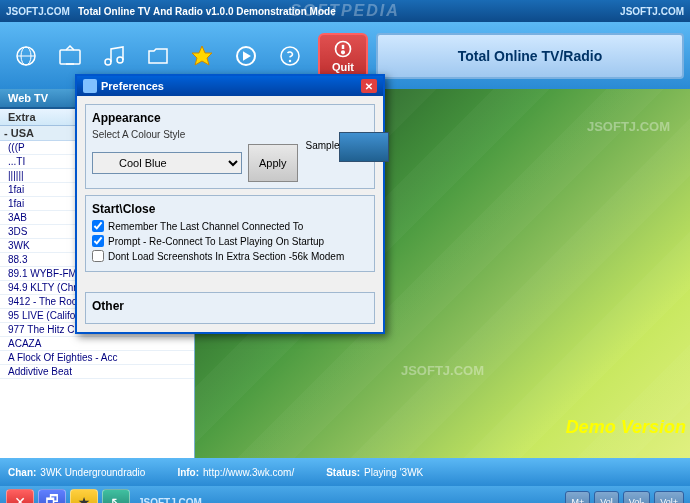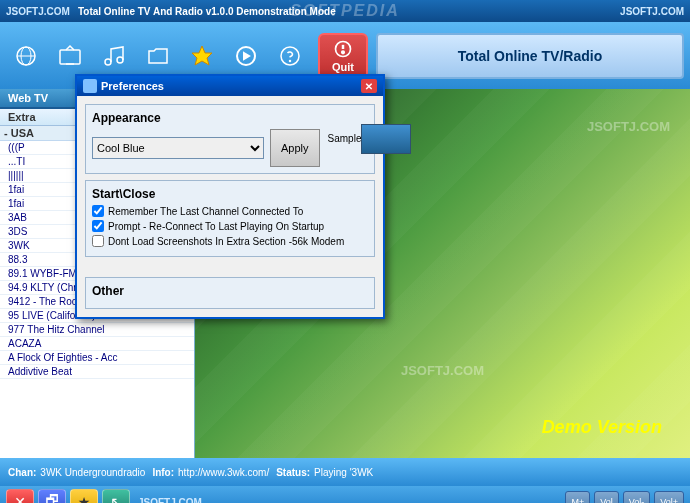--- a/index.html
+++ b/index.html
@@ -154,21 +154,21 @@
     #right-panel {
       flex: 1;
       background: linear-gradient(135deg, #1a3a1a 0%, #2d6b2d 20%, #4a9a40 40%, #8abe5a 60%, #c8e860 80%, #e0f080 100%);
       position: relative;
       overflow: hidden;
     }
 
     #demo-version-text {
       position: absolute;
       bottom: 20px;
-      right: 28px;
+      right: 4px;
       color: #ffff00;
       font-size: 18px;
       font-weight: bold;
       font-style: italic;
     }
 
     
     .watermark-jsoftj {
       position: absolute;
       color: rgba(255,255,255,0.35);
@@ -177,21 +177,21 @@
       pointer-events: none;
     }
 
     
     #status-bar {
       height: 28px;
       background: linear-gradient(to bottom, #5bb8f5, #2a8ad4);
       display: flex;
       align-items: center;
       padding: 8px 8px;
-      gap: 7px;
+      gap: 32px;
       color: white;
       font-size: 10px;
     }
     #status-bar .status-item { display: flex; gap: 4px; }
     #status-bar .status-label { font-weight: bold; }
 
     
     #bottom-bar {
       height: 32px;
       background: linear-gradient(to bottom, #4aa8e8, #1a7ac8);
@@ -326,24 +326,25 @@
       margin-bottom: 2px;
     }
     .sample-box {
       width: 50px;
       height: 30px;
       background: linear-gradient(to bottom, #4090d0, #206090);
       border: 1px solid #305070;
     }
 
     .colour-select {
-      width: 172px;
+      width: 150px;
       height: 22px;
       font-size: 11px;
       border: 1px solid #7090b0;
+      padding-left: 22px;
     }
 
     .apply-btn {
       background: linear-gradient(to bottom, #e8e8e8, #c8c8c8);
       border: 1px solid #888;
       padding: 2px 10px;
       font-size: 11px;
       cursor: pointer;
       height: 38px;
     }
@@ -507,20 +508,21 @@
       <span>Preferences</span>
     </div>
     <div class="close-x">✕</div>
   </div>
   <div id="prefs-body">
 
     <div class="appearance-section">
       <div style="display:flex; justify-content:space-between;">
         <div style="flex:1;">
           <div class="section-label">Appearance</div>
+          <div class="subsection-label">Select A Colour Style</div>
           <div class="colour-row">
             <select class="colour-select">
             <option value="Cool Blue">Cool Blue</option><option value="Silver">Silver</option><option value="Dark">Dark</option><option value="Green">Green</option></select>
             <button class="apply-btn">Apply</button>
           </div>
         </div>
         <div class="sample-area">
           <div class="sample-label">Sample</div>
           <div class="sample-box"></div>
         </div>

